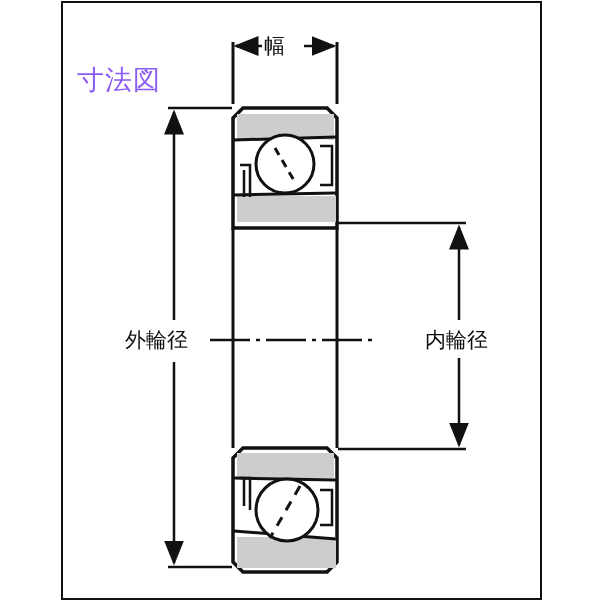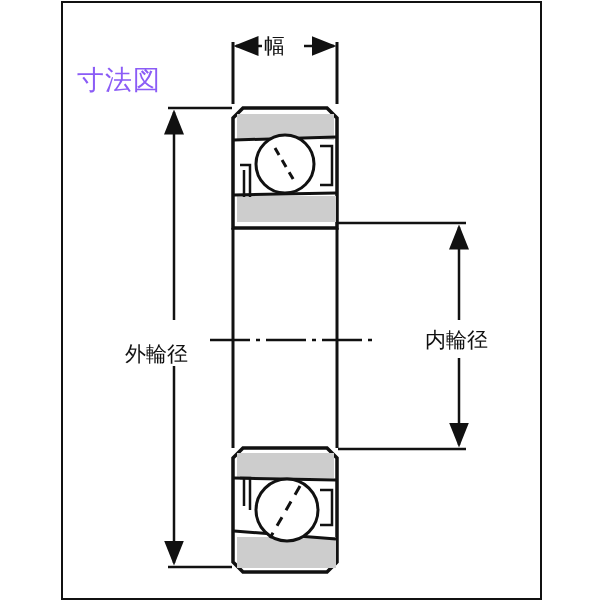--- a/index.html
+++ b/index.html
@@ -70,14 +70,14 @@
     <path d="M237,537 L336,537 L336,568 L237,568 Z" fill="#cdcdcd"></path>
     <line x1="234" y1="531" x2="336" y2="539" stroke="#111" stroke-width="3"></line>
     <path d="M240,478 L250,478 L250,510 M244,478 L244,506" stroke="#111" stroke-width="2.5" fill="none"></path>
     <path d="M320,490 L332,490 L332,525 L320,525" stroke="#111" stroke-width="2.5" fill="none"></path>
     <circle cx="287" cy="510" r="31" fill="#fff" stroke="#111" stroke-width="3"></circle>
     <line x1="300" y1="486" x2="270" y2="538" stroke="#111" stroke-width="3" stroke-dasharray="10,8"></line>
   </g>
 </svg>
 
 <div class="label" style="left:262px; top:34px;">幅</div>
-<div class="label" style="left:123px; top:342px;">外輪径</div>
+<div class="label" style="left:123px; top:328px;">外輪径</div>
 <div class="label" style="left:423px; top:328px;text-align:center;">内輪径</div>
 
 </body></html>

